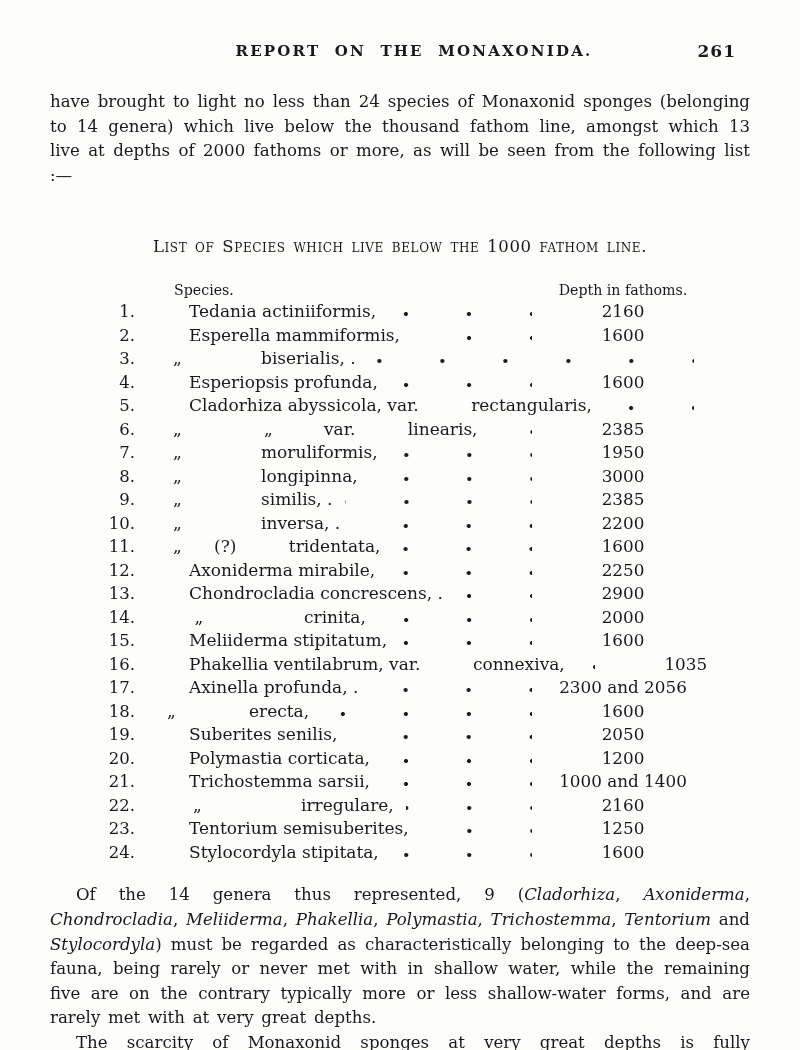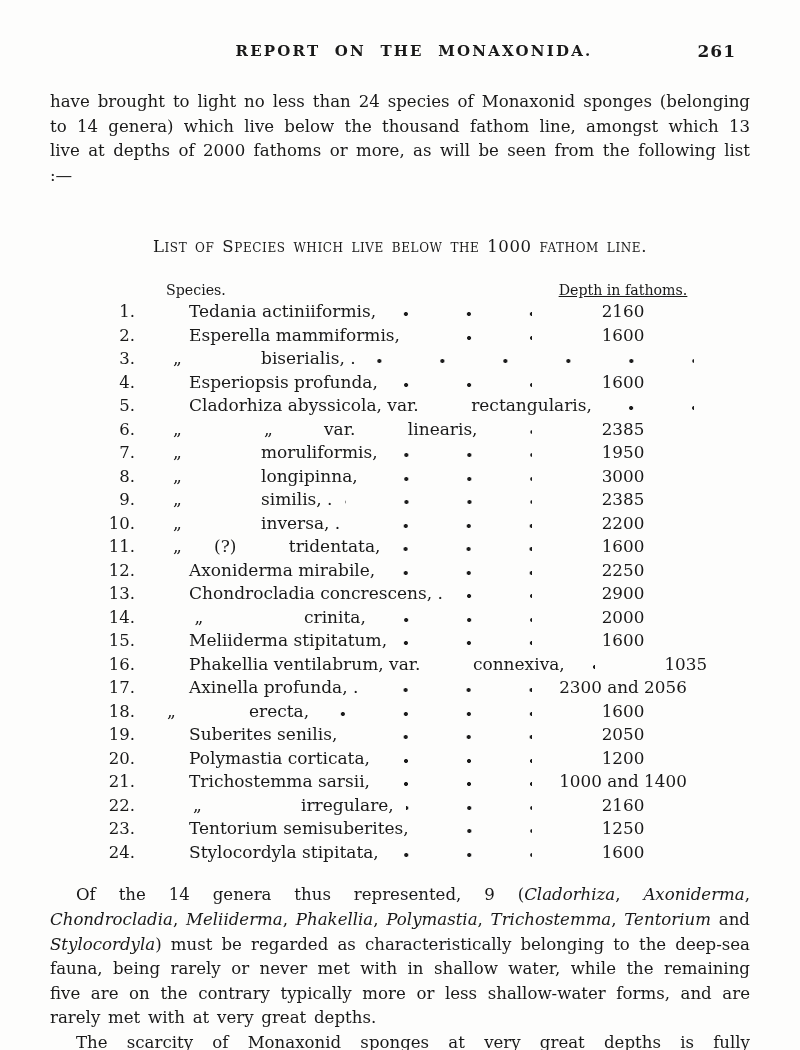--- a/index.html
+++ b/index.html
@@ -77,38 +77,38 @@
     white-space:nowrap;
   }
   .species .it{margin-left:47px;}
   .species .rm{font-style:normal;}
   .species .ditto{
     display:inline-block;
     text-align:center;
     font-style:normal;
     letter-spacing:1px;
   }
-  .col-species{display:inline-block;margin-left:24px;}
+  .col-species{display:inline-block;margin-left:32px;}
   .leader{
     flex:1 1 auto;
     min-width:18px;
     height:8px;
     margin:0 10px 0 12px;
     background-image:radial-gradient(circle at 2px 2px,#1c1c1c 1.7px,rgba(0,0,0,0) 2.3px);
     background-size:63px 4px;
     background-repeat:repeat-x;
     background-position:right 2px bottom 1px;
   }
   .depth{
     flex:none;width:162px;
     text-align:center;
     font-size:16.8px;
     white-space:nowrap;
   }
-  .col-depth{font-size:14.2px;text-decoration:underline;}
+  .col-depth{font-size:14.2px;}
 </style>
 </head>
 <body>
 
 <div class="page">
 
   <header class="head-row">
     <div class="running-head">REPORT ON THE MONAXONIDA.</div>
     <div class="page-number">261</div>
   </header>

